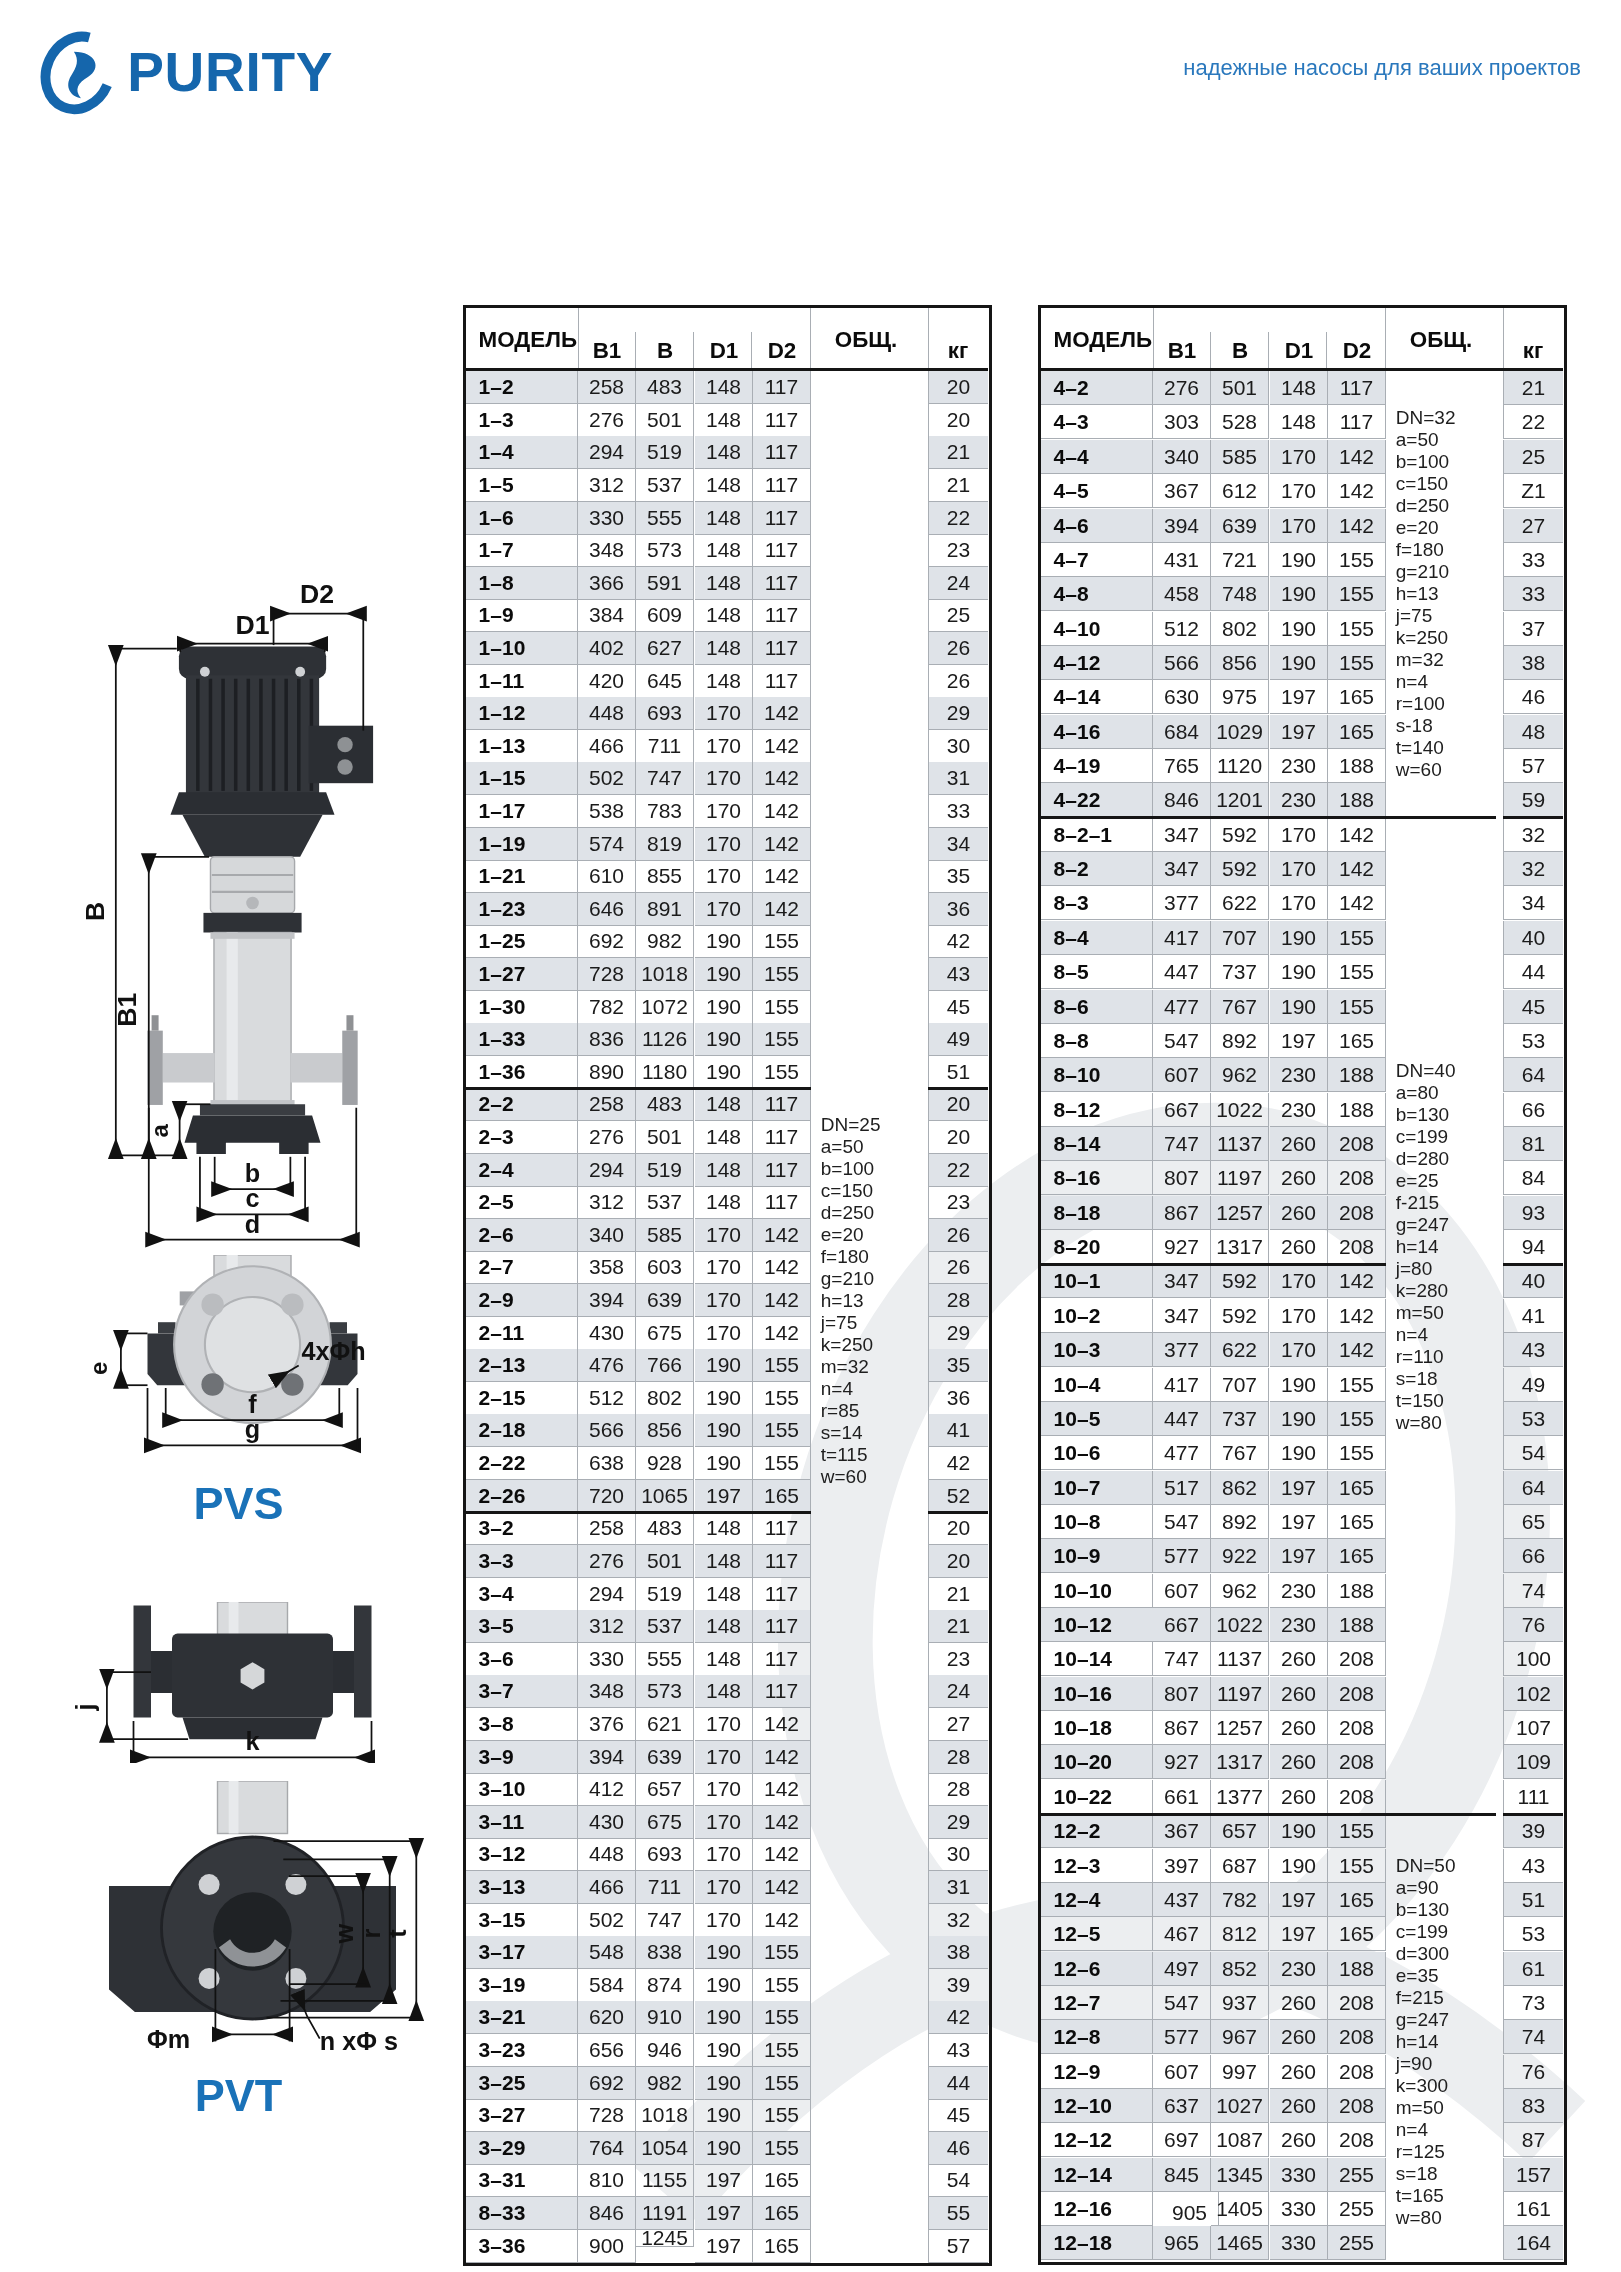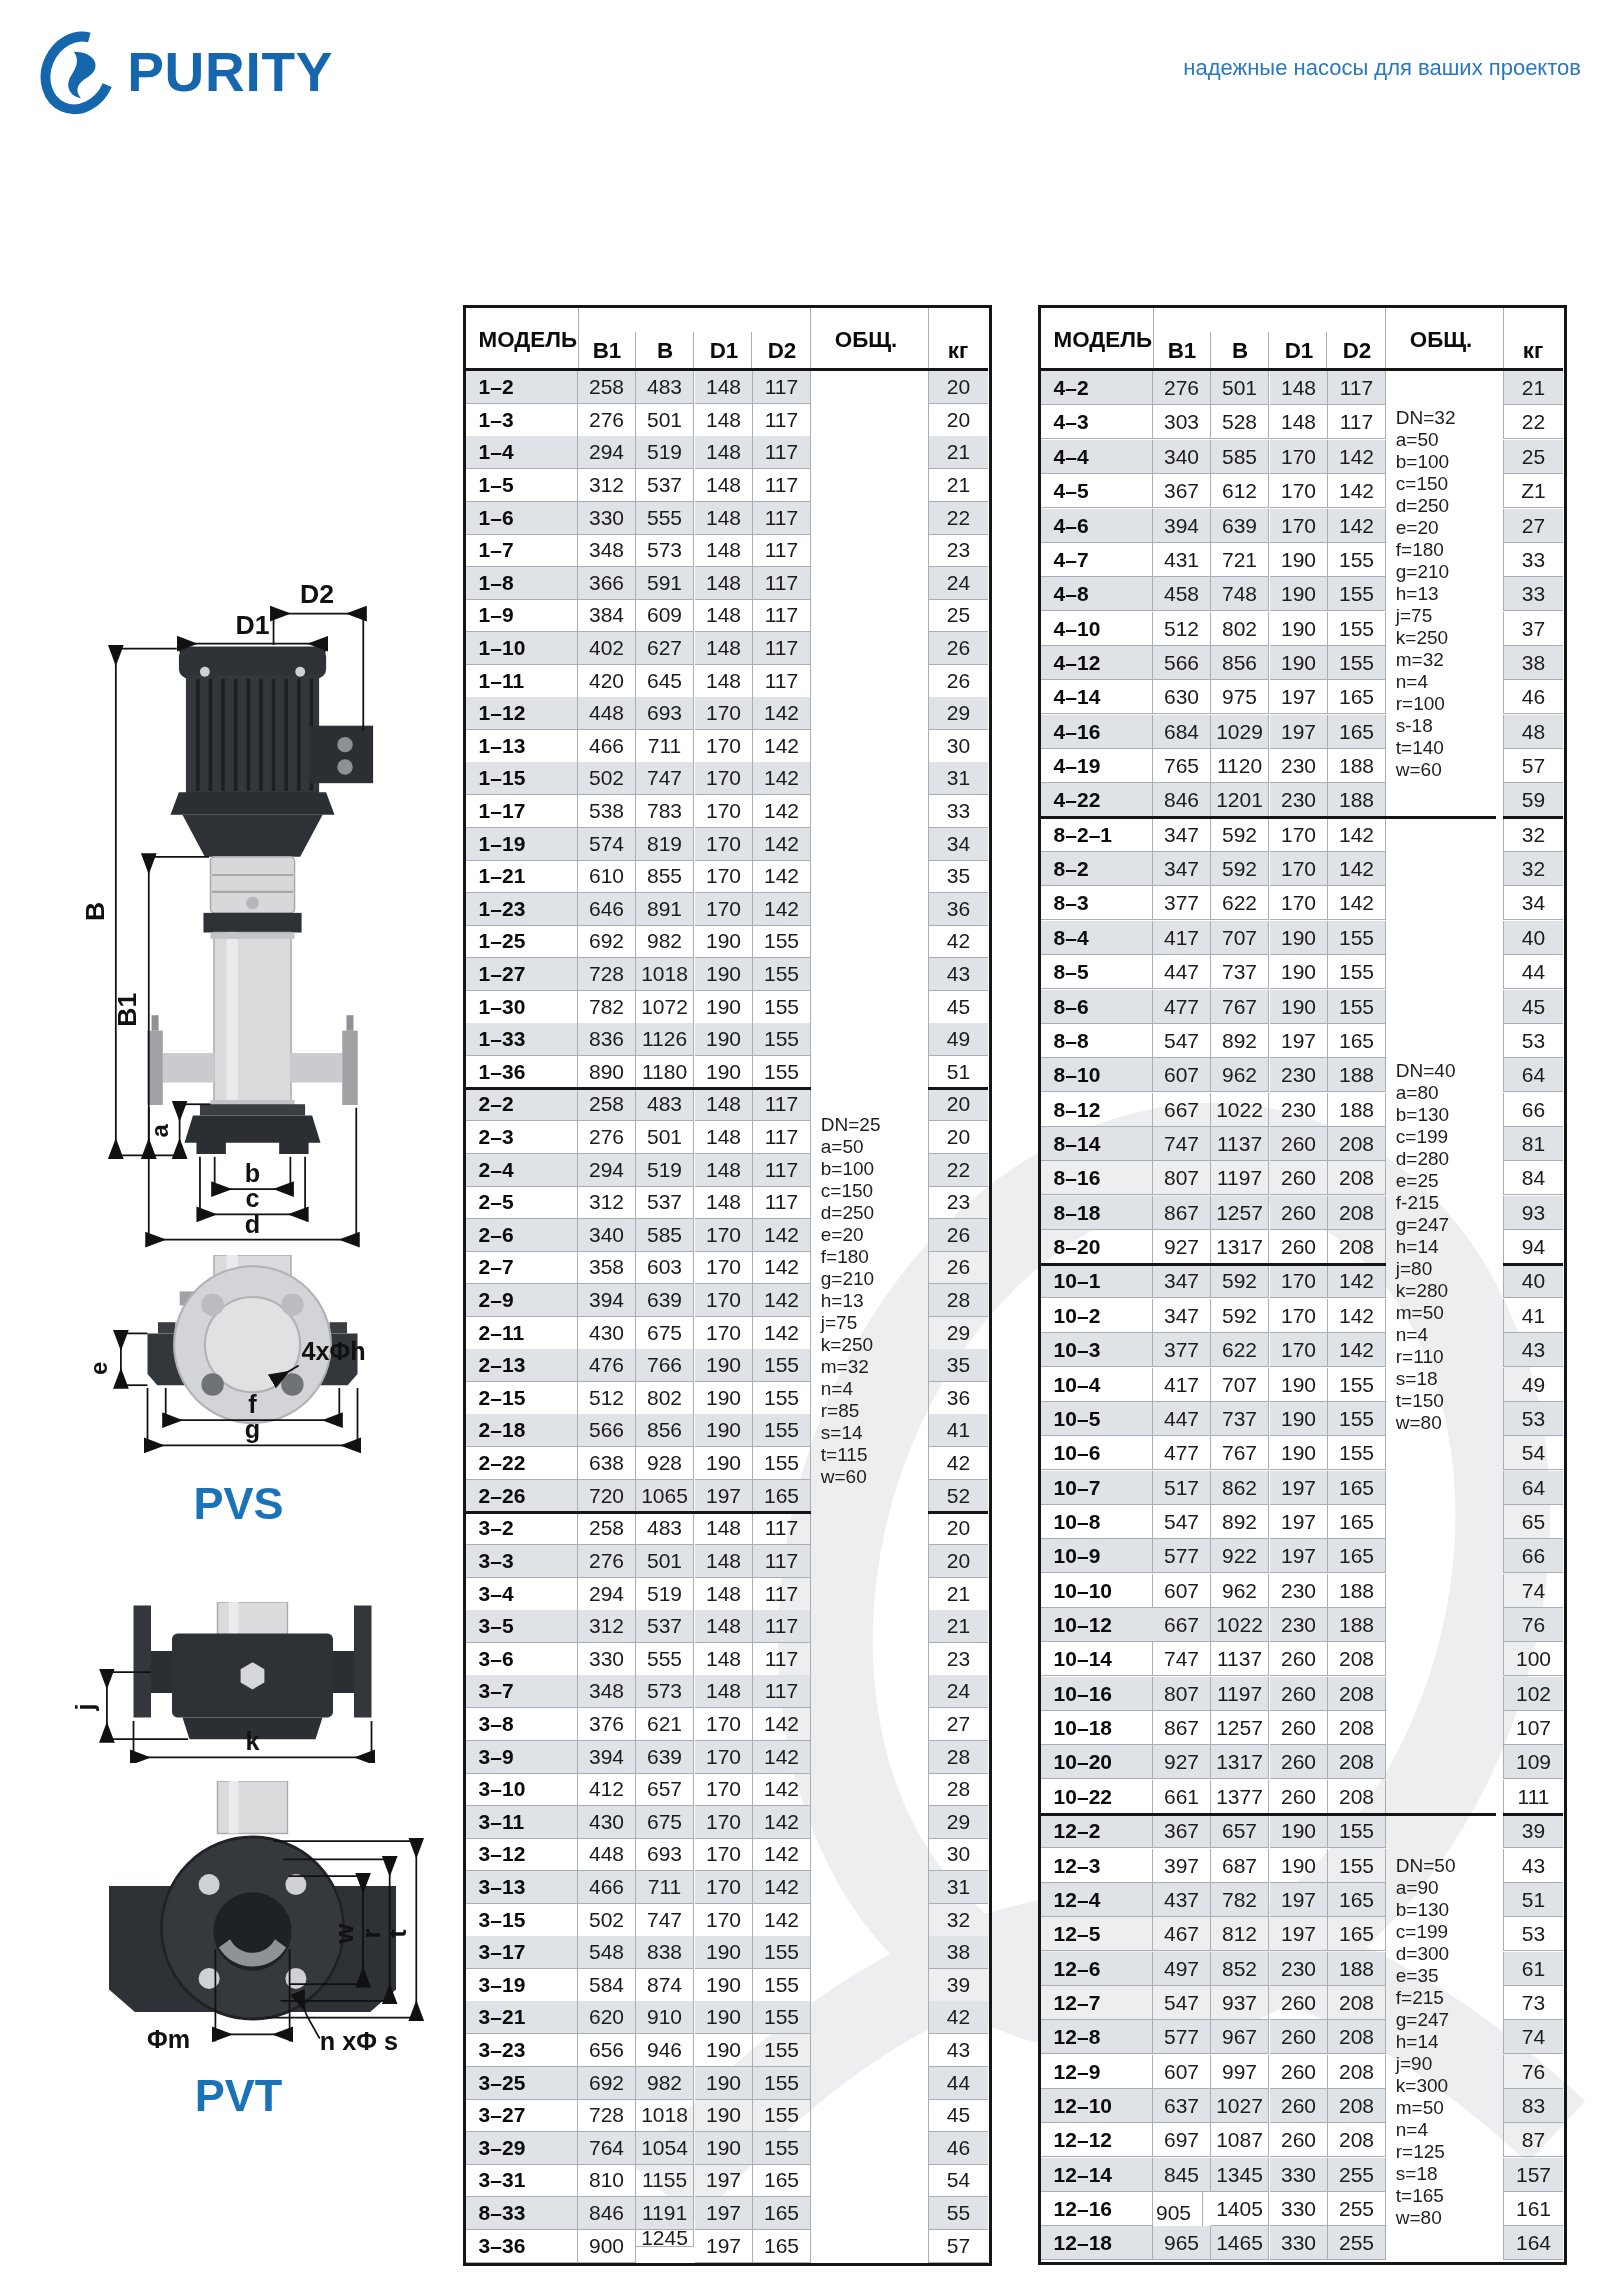--- a/index.html
+++ b/index.html
@@ -951,21 +951,21 @@
     <div class="cell" style="left: 229px; top: 1815px; width: 58px; height: 34px;">260</div>
     <div class="cell" style="left: 287px; top: 1815px; width: 58px; height: 34px;">208</div>
     <div class="cell kgc" style="left: 462px; top: 1815px; width: 60px; height: 34px;">87</div>
     <div class="cell model shade" style="left: 0px; top: 1850px; width: 112px; height: 34px;">12–14</div>
     <div class="cell shade" style="left: 112px; top: 1850px; width: 58px; height: 34px;">845</div>
     <div class="cell shade" style="left: 170px; top: 1850px; width: 58px; height: 34px;">1345</div>
     <div class="cell shade" style="left: 229px; top: 1850px; width: 58px; height: 34px;">330</div>
     <div class="cell shade" style="left: 287px; top: 1850px; width: 58px; height: 34px;">255</div>
     <div class="cell kgc shade" style="left: 462px; top: 1850px; width: 60px; height: 34px;">157</div>
     <div class="cell model" style="left: 0px; top: 1884px; width: 112px; height: 34px;">12–16</div>
-    <div class="cell" style="left: 104px; top: 1884px; width: 58px; height: 42px;">905</div>
+    <div class="cell" style="left: 120px; top: 1884px; width: 58px; height: 42px;">905</div>
     <div class="cell" style="left: 170px; top: 1884px; width: 58px; height: 34px;">1405</div>
     <div class="cell" style="left: 229px; top: 1884px; width: 58px; height: 34px;">330</div>
     <div class="cell" style="left: 287px; top: 1884px; width: 58px; height: 34px;">255</div>
     <div class="cell kgc" style="left: 462px; top: 1884px; width: 60px; height: 34px;">161</div>
     <div class="cell model shade" style="left: 0px; top: 1918px; width: 112px; height: 34px;">12–18</div>
     <div class="cell shade" style="left: 112px; top: 1918px; width: 58px; height: 34px;">965</div>
     <div class="cell shade" style="left: 170px; top: 1918px; width: 58px; height: 34px;">1465</div>
     <div class="cell shade" style="left: 229px; top: 1918px; width: 58px; height: 34px;">330</div>
     <div class="cell shade" style="left: 287px; top: 1918px; width: 58px; height: 34px;">255</div>
     <div class="cell kgc shade" style="left: 462px; top: 1918px; width: 60px; height: 34px;">164</div>

